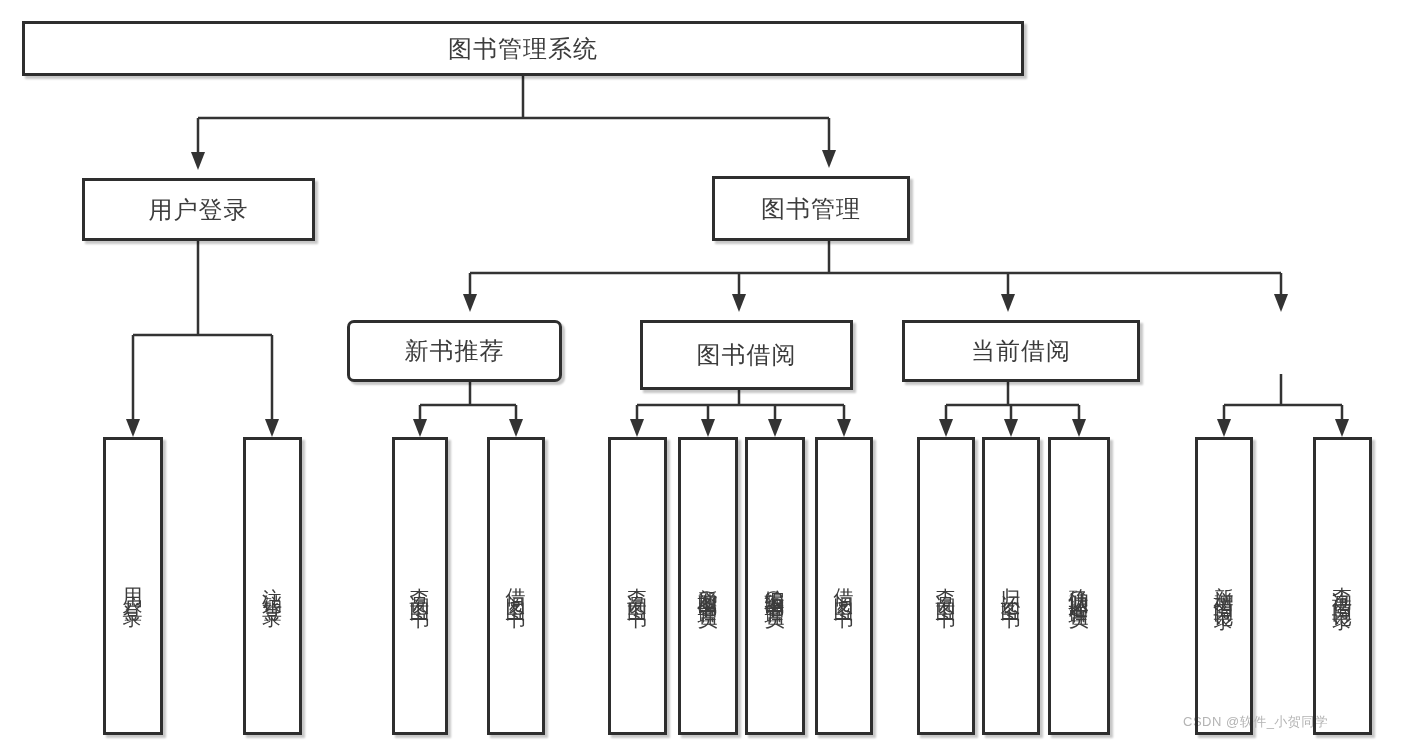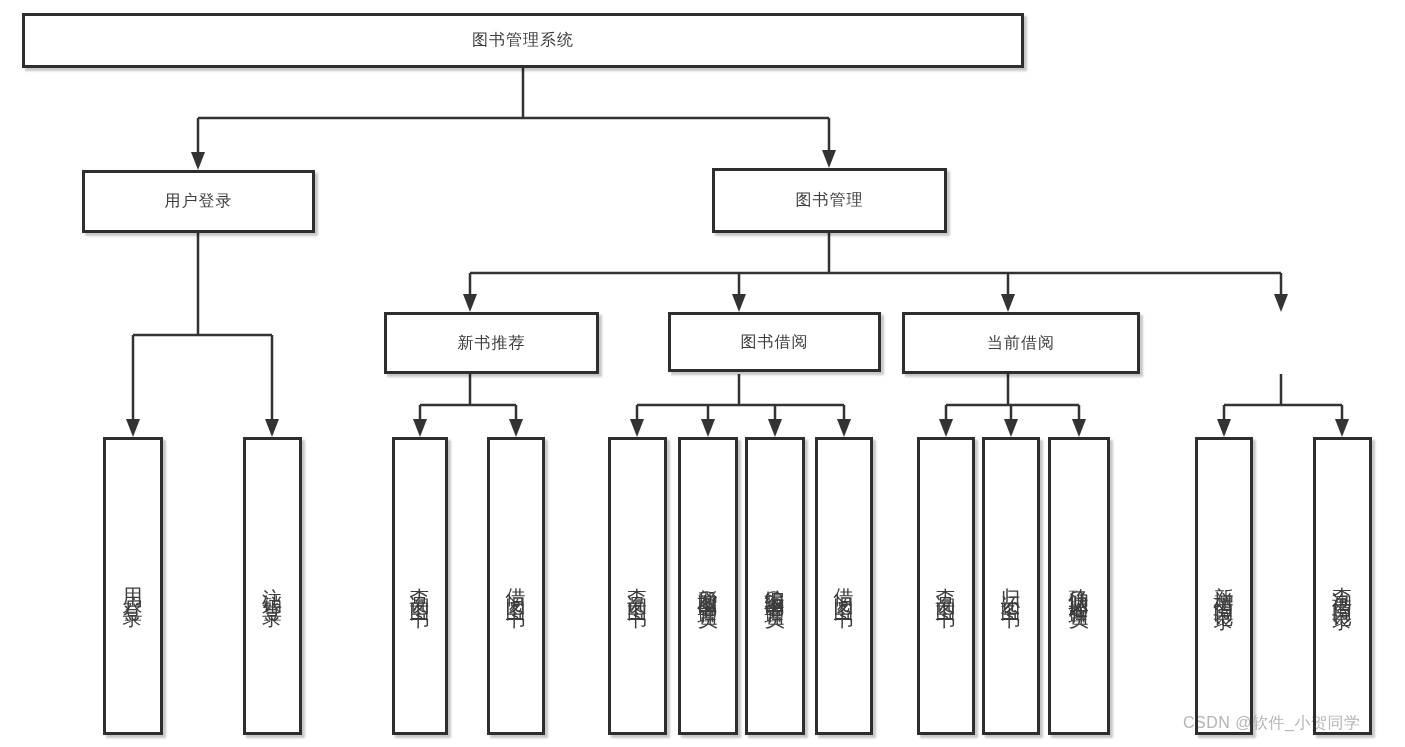--- a/index.html
+++ b/index.html
@@ -10,37 +10,37 @@
     position:absolute;
     background:#ffffff;
     border:3px solid #2e2e2e;
     box-sizing:border-box;
     box-shadow:3px 3px 2px rgba(0,0,0,0.22);
     color:#3c3c3c;
     z-index:2;
   }
   .hbox{
     display:flex;align-items:center;justify-content:center;
-    font-size:16px;letter-spacing:1px;
+    font-size:24px;letter-spacing:1px;margin-top:8px;
   }
   .vbox{
     display:flex;align-items:center;justify-content:center;
   }
   .vbox .vtext{
     writing-mode:vertical-rl;
     text-orientation:mixed;
     font-size:20px;
     letter-spacing:7px;
     line-height:1;
     white-space:nowrap;
   }
   .watermark{
     position:absolute;
     left:1183px;top:713px;
-    font-size:16px;
+    font-size:13px;
     color:#b4b4b4;
     letter-spacing:0.5px;
     z-index:3;
     mix-blend-mode:darken;
     white-space:nowrap;
   }
 </style>
 </head>
 <body>
 
@@ -82,28 +82,28 @@
     <polygon points="1335,419 1349,419 1342,437" fill="#333333" stroke="none"></polygon>
   </svg>
 
   <div class="node hbox" style="left:22px;top:13px;width:1002px;height:55px;">
     <span>图书管理系统</span>
   </div>
 
   <div class="node hbox" style="left:82px;top:170px;width:233px;height:63px;">
     <span>用户登录</span>
   </div>
-  <div class="node hbox" style="left:712px;top:168px;width:235px;height:65px;">
+  <div class="node hbox" style="left:712px;top:168px;width:198px;height:65px;">
     <span>图书管理</span>
   </div>
 
-  <div class="node hbox" style="left:384px;top:312px;width:215px;height:62px;">
+  <div class="node hbox" style="left:347px;top:312px;width:215px;height:62px;border-radius:7px;">
     <span>新书推荐</span>
   </div>
-  <div class="node hbox" style="left:668px;top:312px;width:213px;height:60px;text-align:right;">
+  <div class="node hbox" style="left:640px;top:312px;width:213px;height:70px;text-align:right;">
     <span>图书借阅</span>
   </div>
   <div class="node hbox" style="left:902px;top:312px;width:238px;height:62px;">
     <span>当前借阅</span>
   </div>
 
   <div class="node vbox" style="left:103px;top:437px;width:60px;height:298px;">
     <span class="vtext">用户登录</span>
   </div>
   <div class="node vbox" style="left:243px;top:437px;width:59px;height:298px;">

